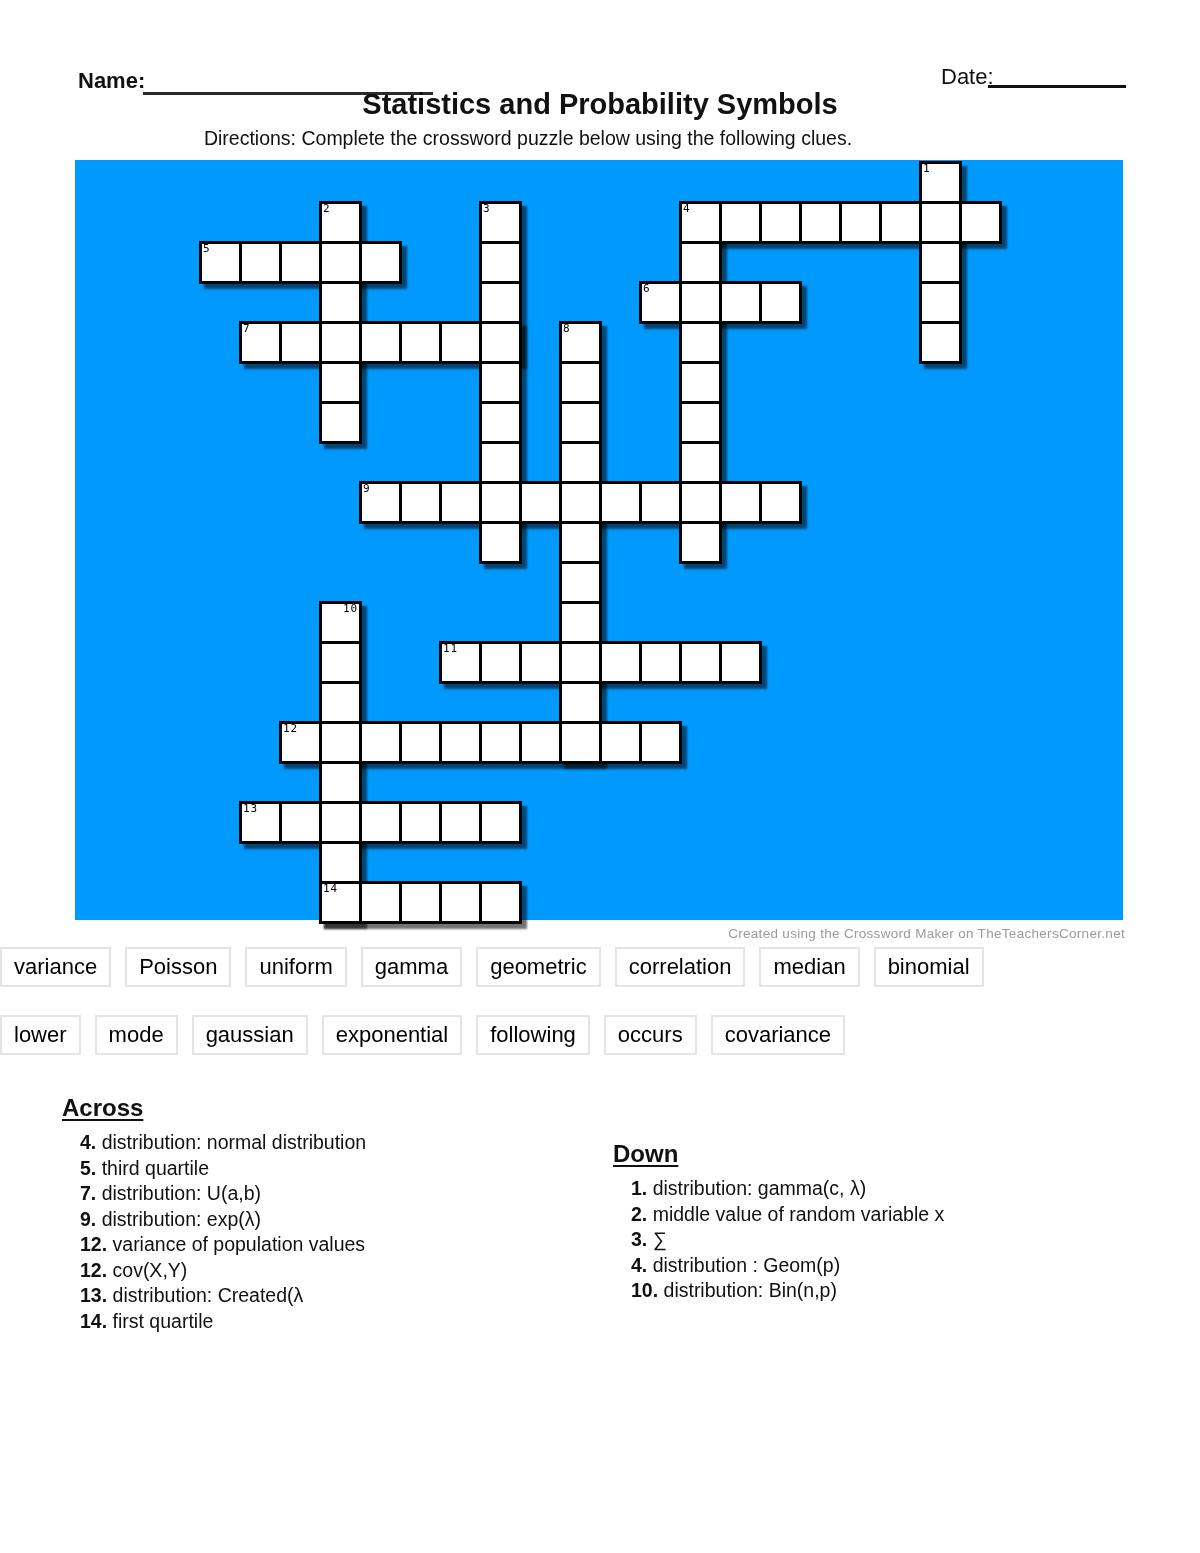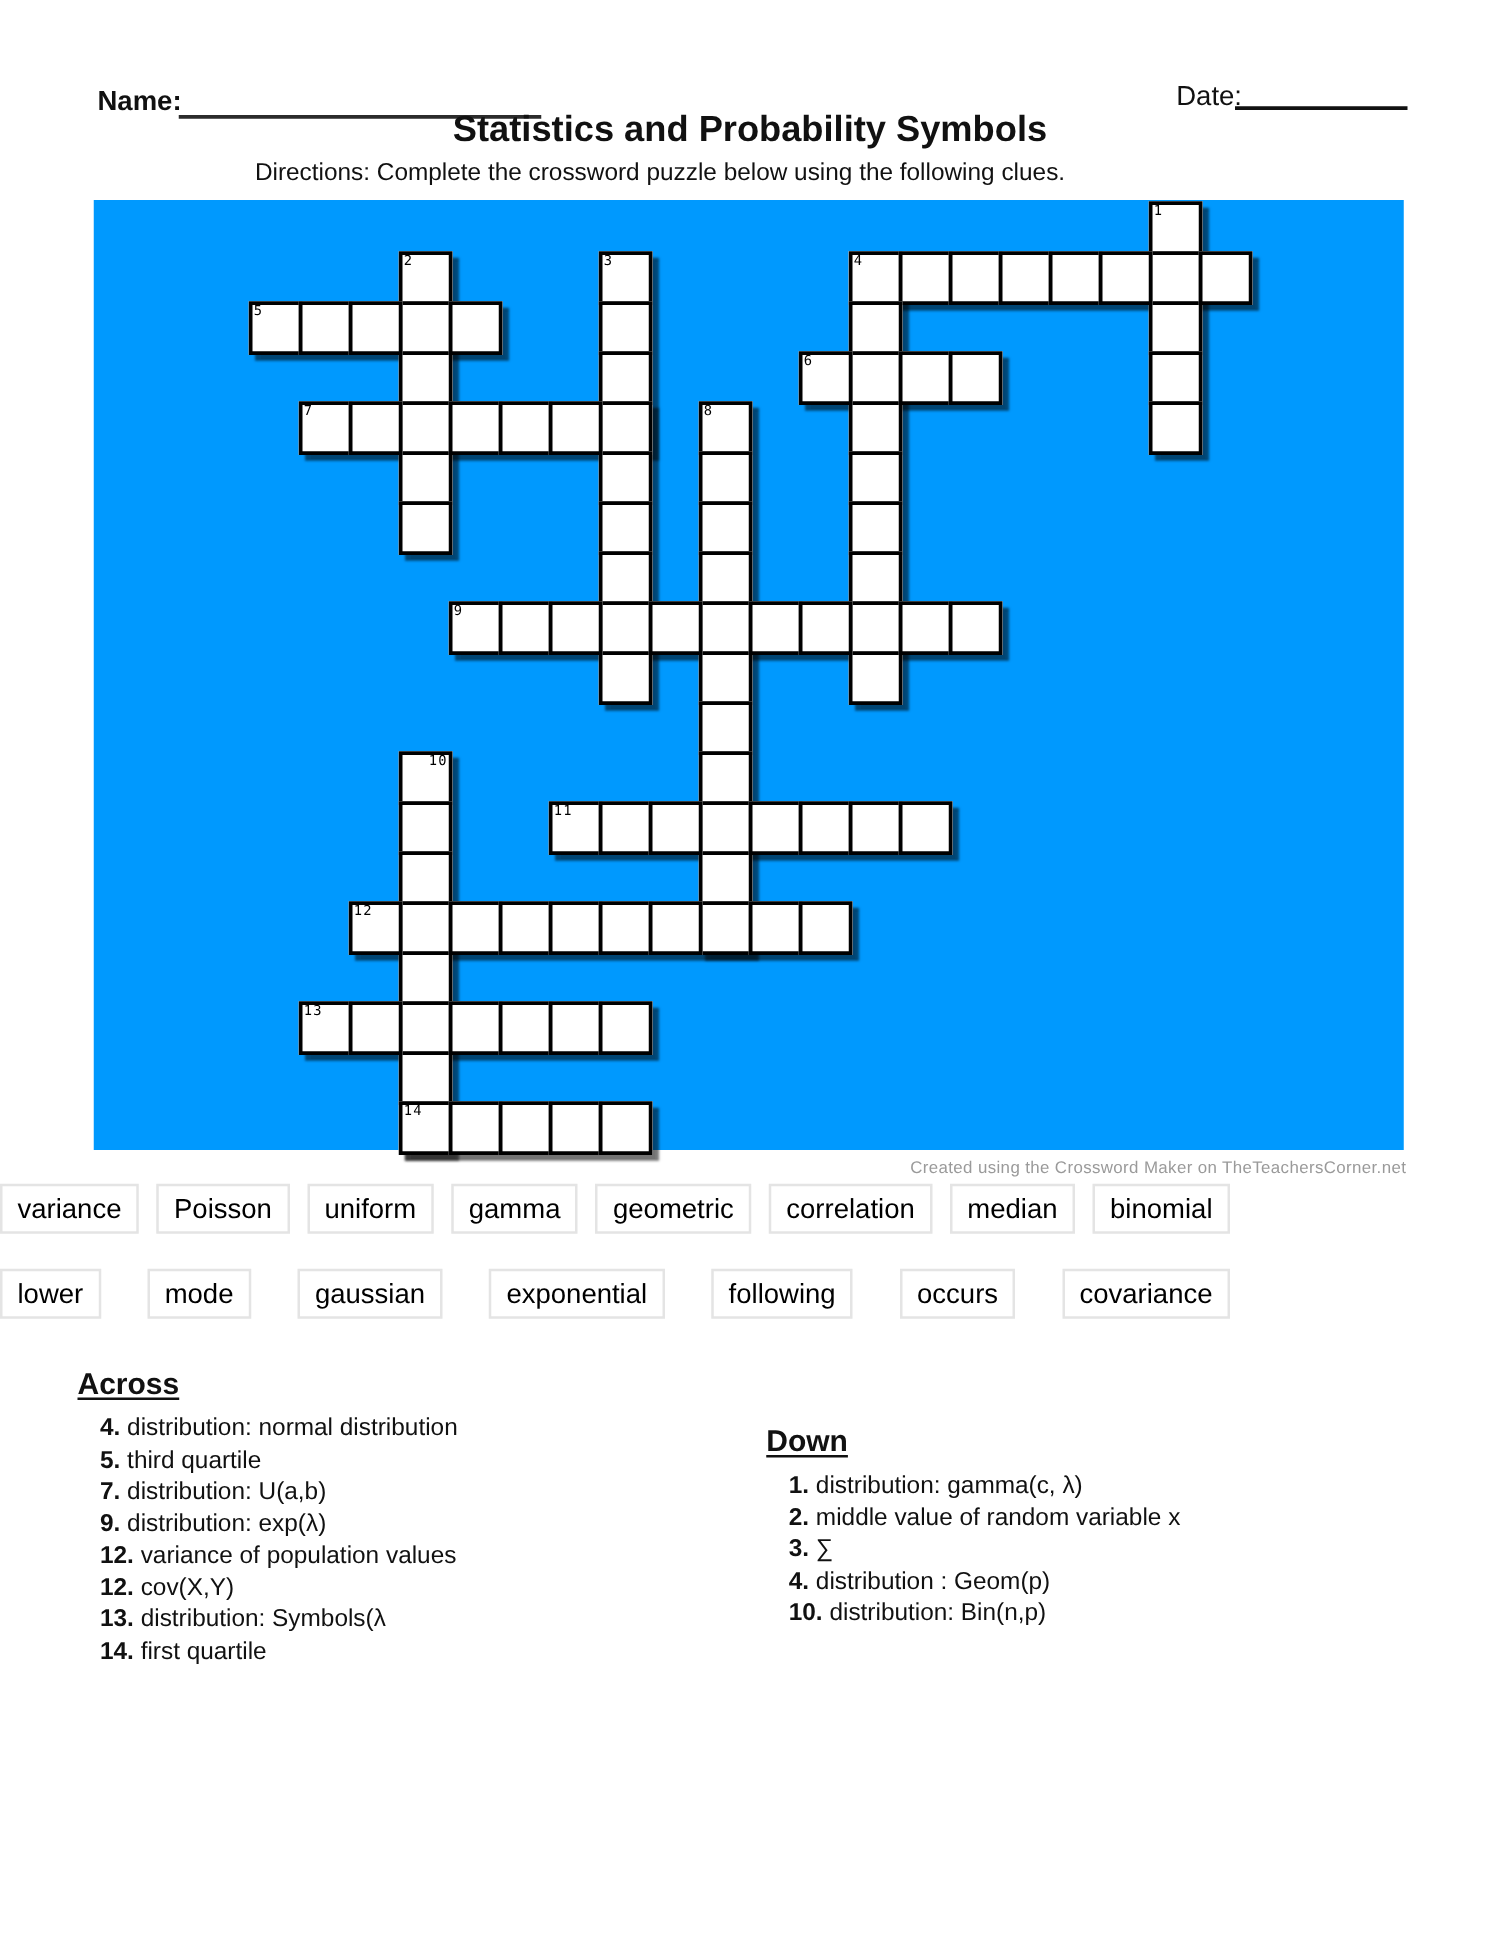--- a/index.html
+++ b/index.html
@@ -30,21 +30,21 @@
   }
   .cell-num{
     position:absolute;z-index:3;font-family:"DejaVu Sans Mono",monospace;
     font-size:11px;letter-spacing:1px;color:#000;line-height:12px;
   }
 
   
   #credit{left:0;top:926px;width:1125px;text-align:right;font-size:13.5px;color:#9a9a9a;letter-spacing:0.3px;}
 
   
-  .bank-row{position:absolute;left:0;width:984px;display:flex;justify-content:space-between;gap:14px;}
+  .bank-row{position:absolute;left:0;width:984px;display:flex;justify-content:flex-start;gap:14px;}
   #bank-row-1{top:947px;}
   #bank-row-2{top:1015px;}
   .bank-chip{
     background:#fff;border:2px solid #e4e4e4;padding:5px 12px;
     font-size:22px;color:#000;white-space:nowrap;
   }
 
   
   .clue-heading{font-size:24px;font-weight:bold;text-decoration:underline;text-decoration-thickness:2px;text-underline-offset:3px;}
   #across-section{left:62px;top:1094px;width:560px;}
@@ -219,21 +219,21 @@
 
 <div class="abs" id="across-section">
   <div class="clue-heading">Across</div>
   <div class="clue-list" id="across-list">
       <div class="clue"><span class="clue-num">4. </span><span>distribution: normal distribution</span></div>
       <div class="clue"><span class="clue-num">5. </span><span>third quartile</span></div>
       <div class="clue"><span class="clue-num">7. </span><span>distribution: U(a,b)</span></div>
       <div class="clue"><span class="clue-num">9. </span><span>distribution: exp(λ)</span></div>
       <div class="clue"><span class="clue-num">12. </span><span>variance of population values</span></div>
       <div class="clue"><span class="clue-num">12. </span><span>cov(X,Y)</span></div>
-      <div class="clue"><span class="clue-num">13. </span><span>distribution: Symbols(λ</span></div>
+      <div class="clue"><span class="clue-num">13. </span><span>distribution: Created(λ</span></div>
       <div class="clue"><span class="clue-num">14. </span><span>first quartile</span></div>
     </div>
 </div>
 <div class="abs" id="down-section">
   <div class="clue-heading">Down</div>
   <div class="clue-list" id="down-list">
       <div class="clue"><span class="clue-num">1. </span><span>distribution: gamma(c, λ)</span></div>
       <div class="clue"><span class="clue-num">2. </span><span>middle value of random variable x</span></div>
       <div class="clue"><span class="clue-num">3. </span><span>∑</span></div>
       <div class="clue"><span class="clue-num">4. </span><span>distribution : Geom(p)</span></div>

